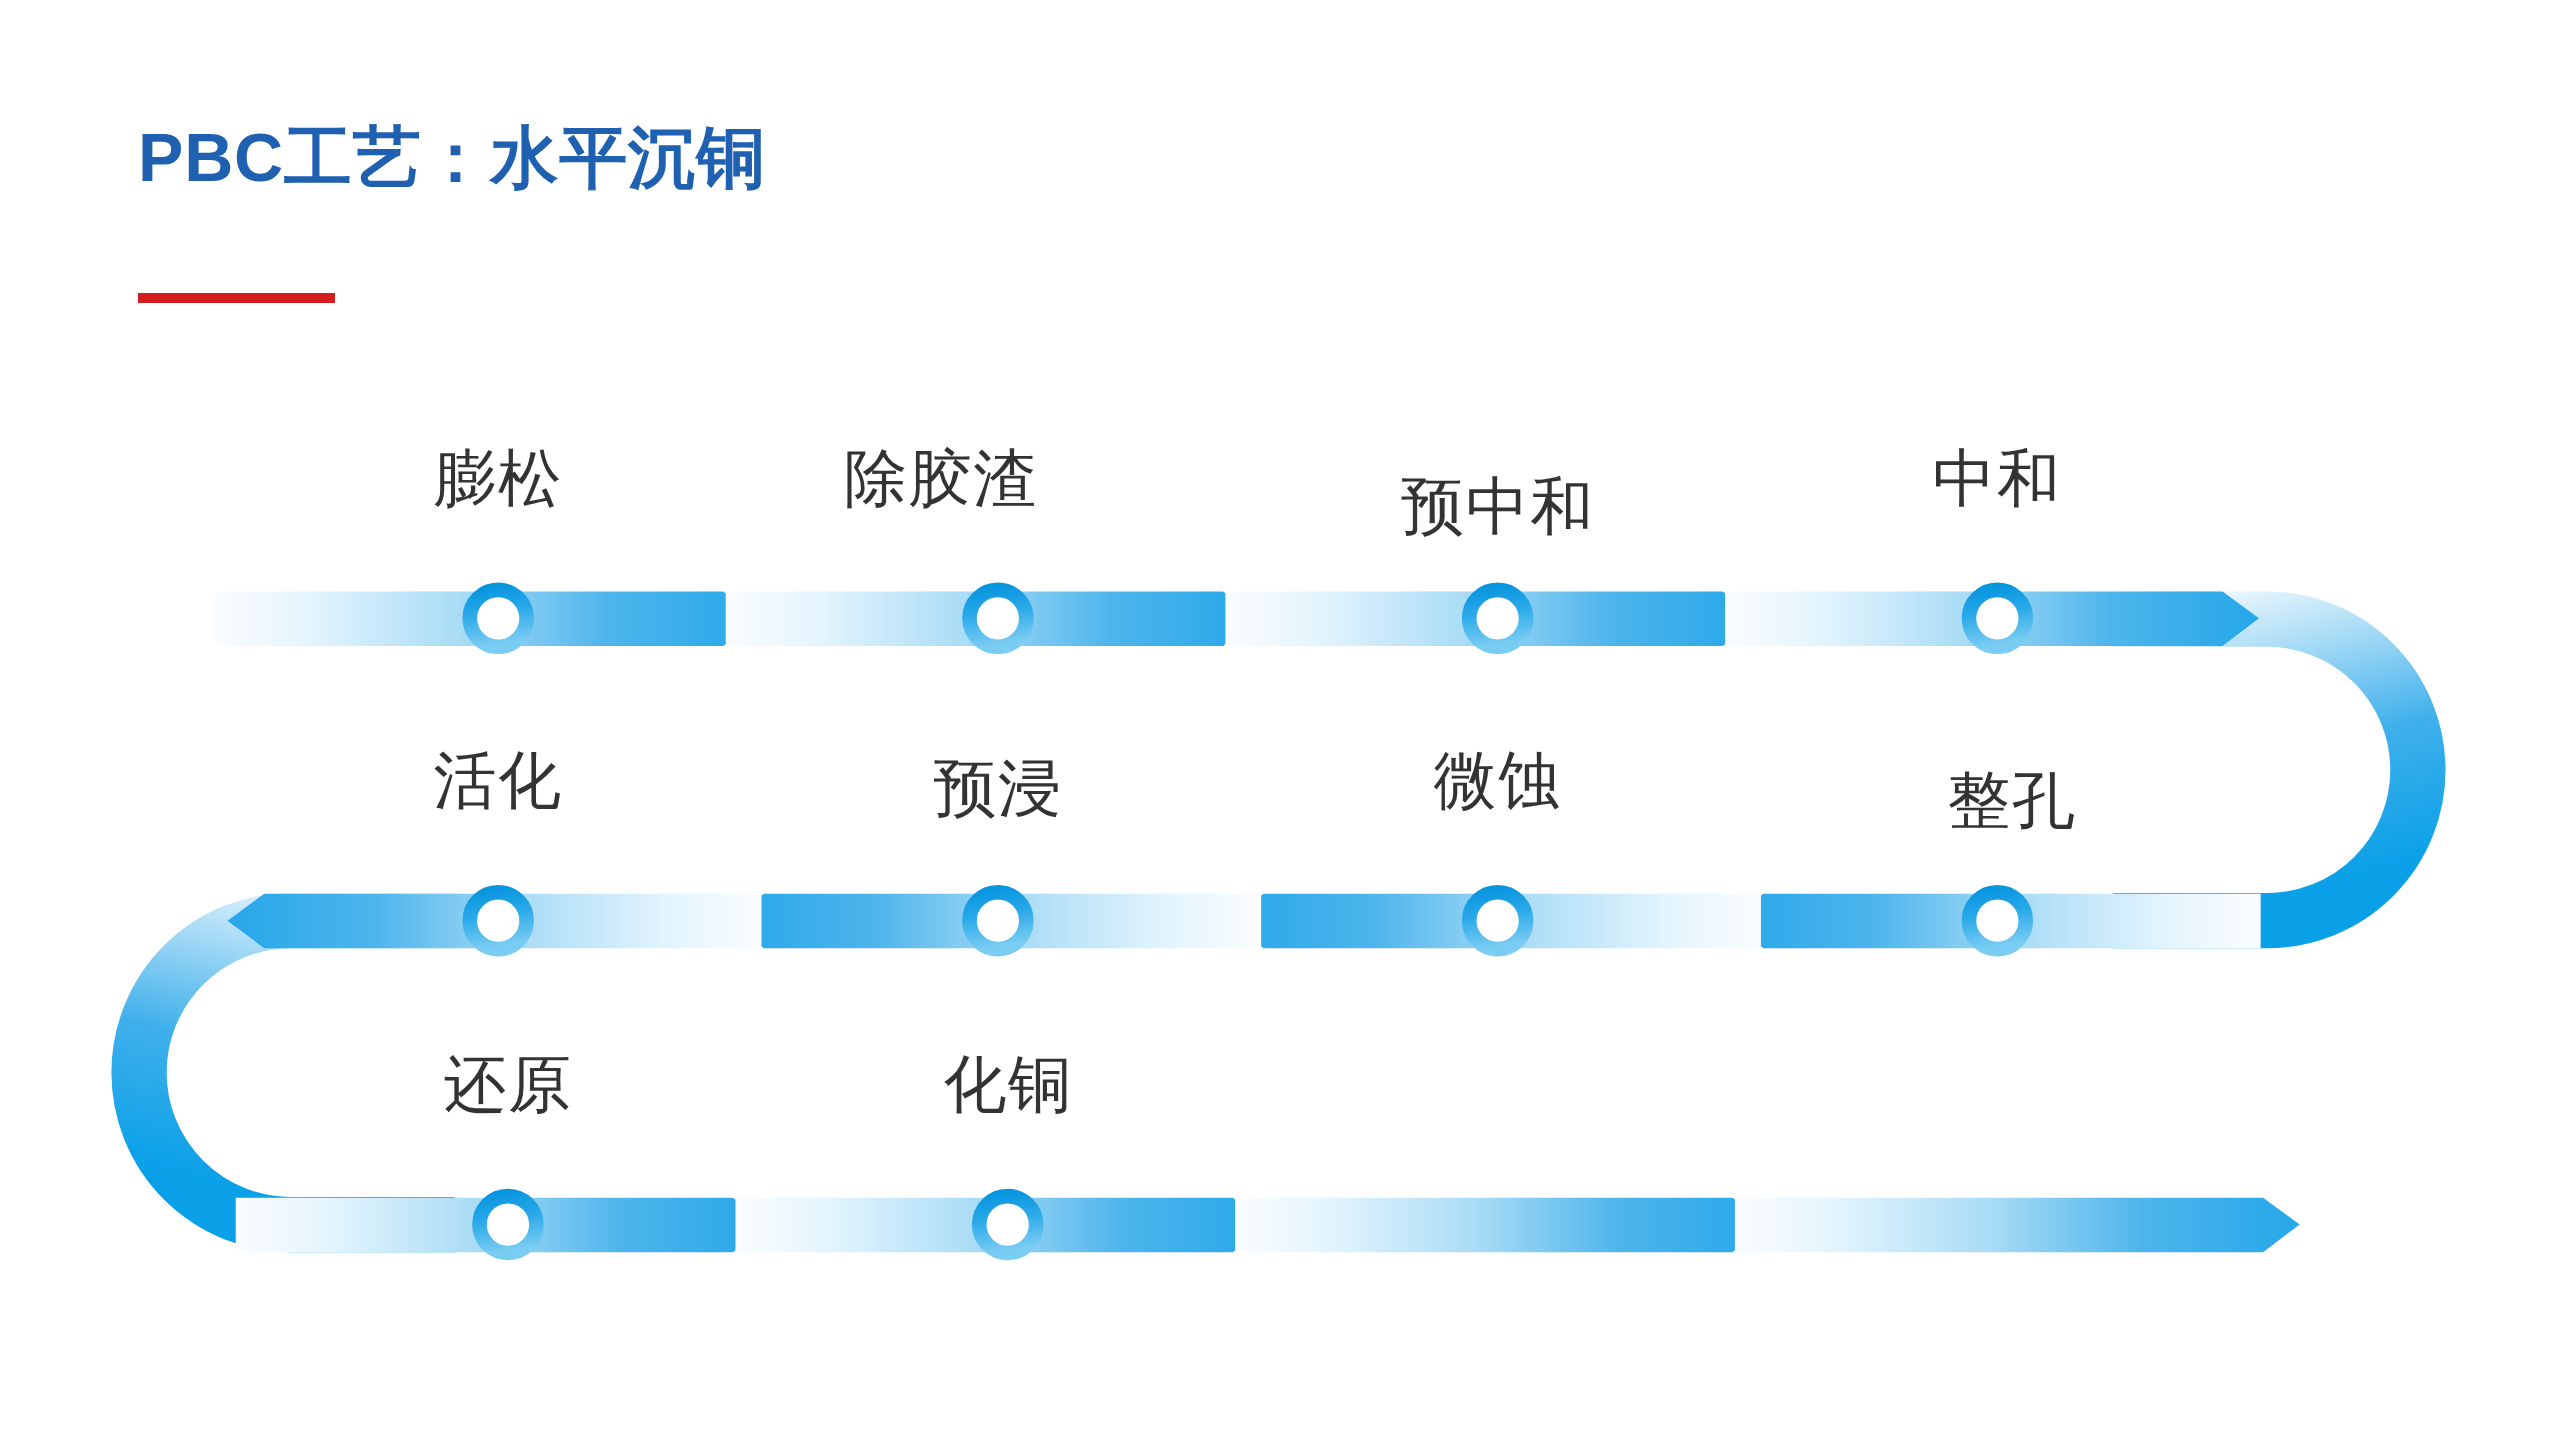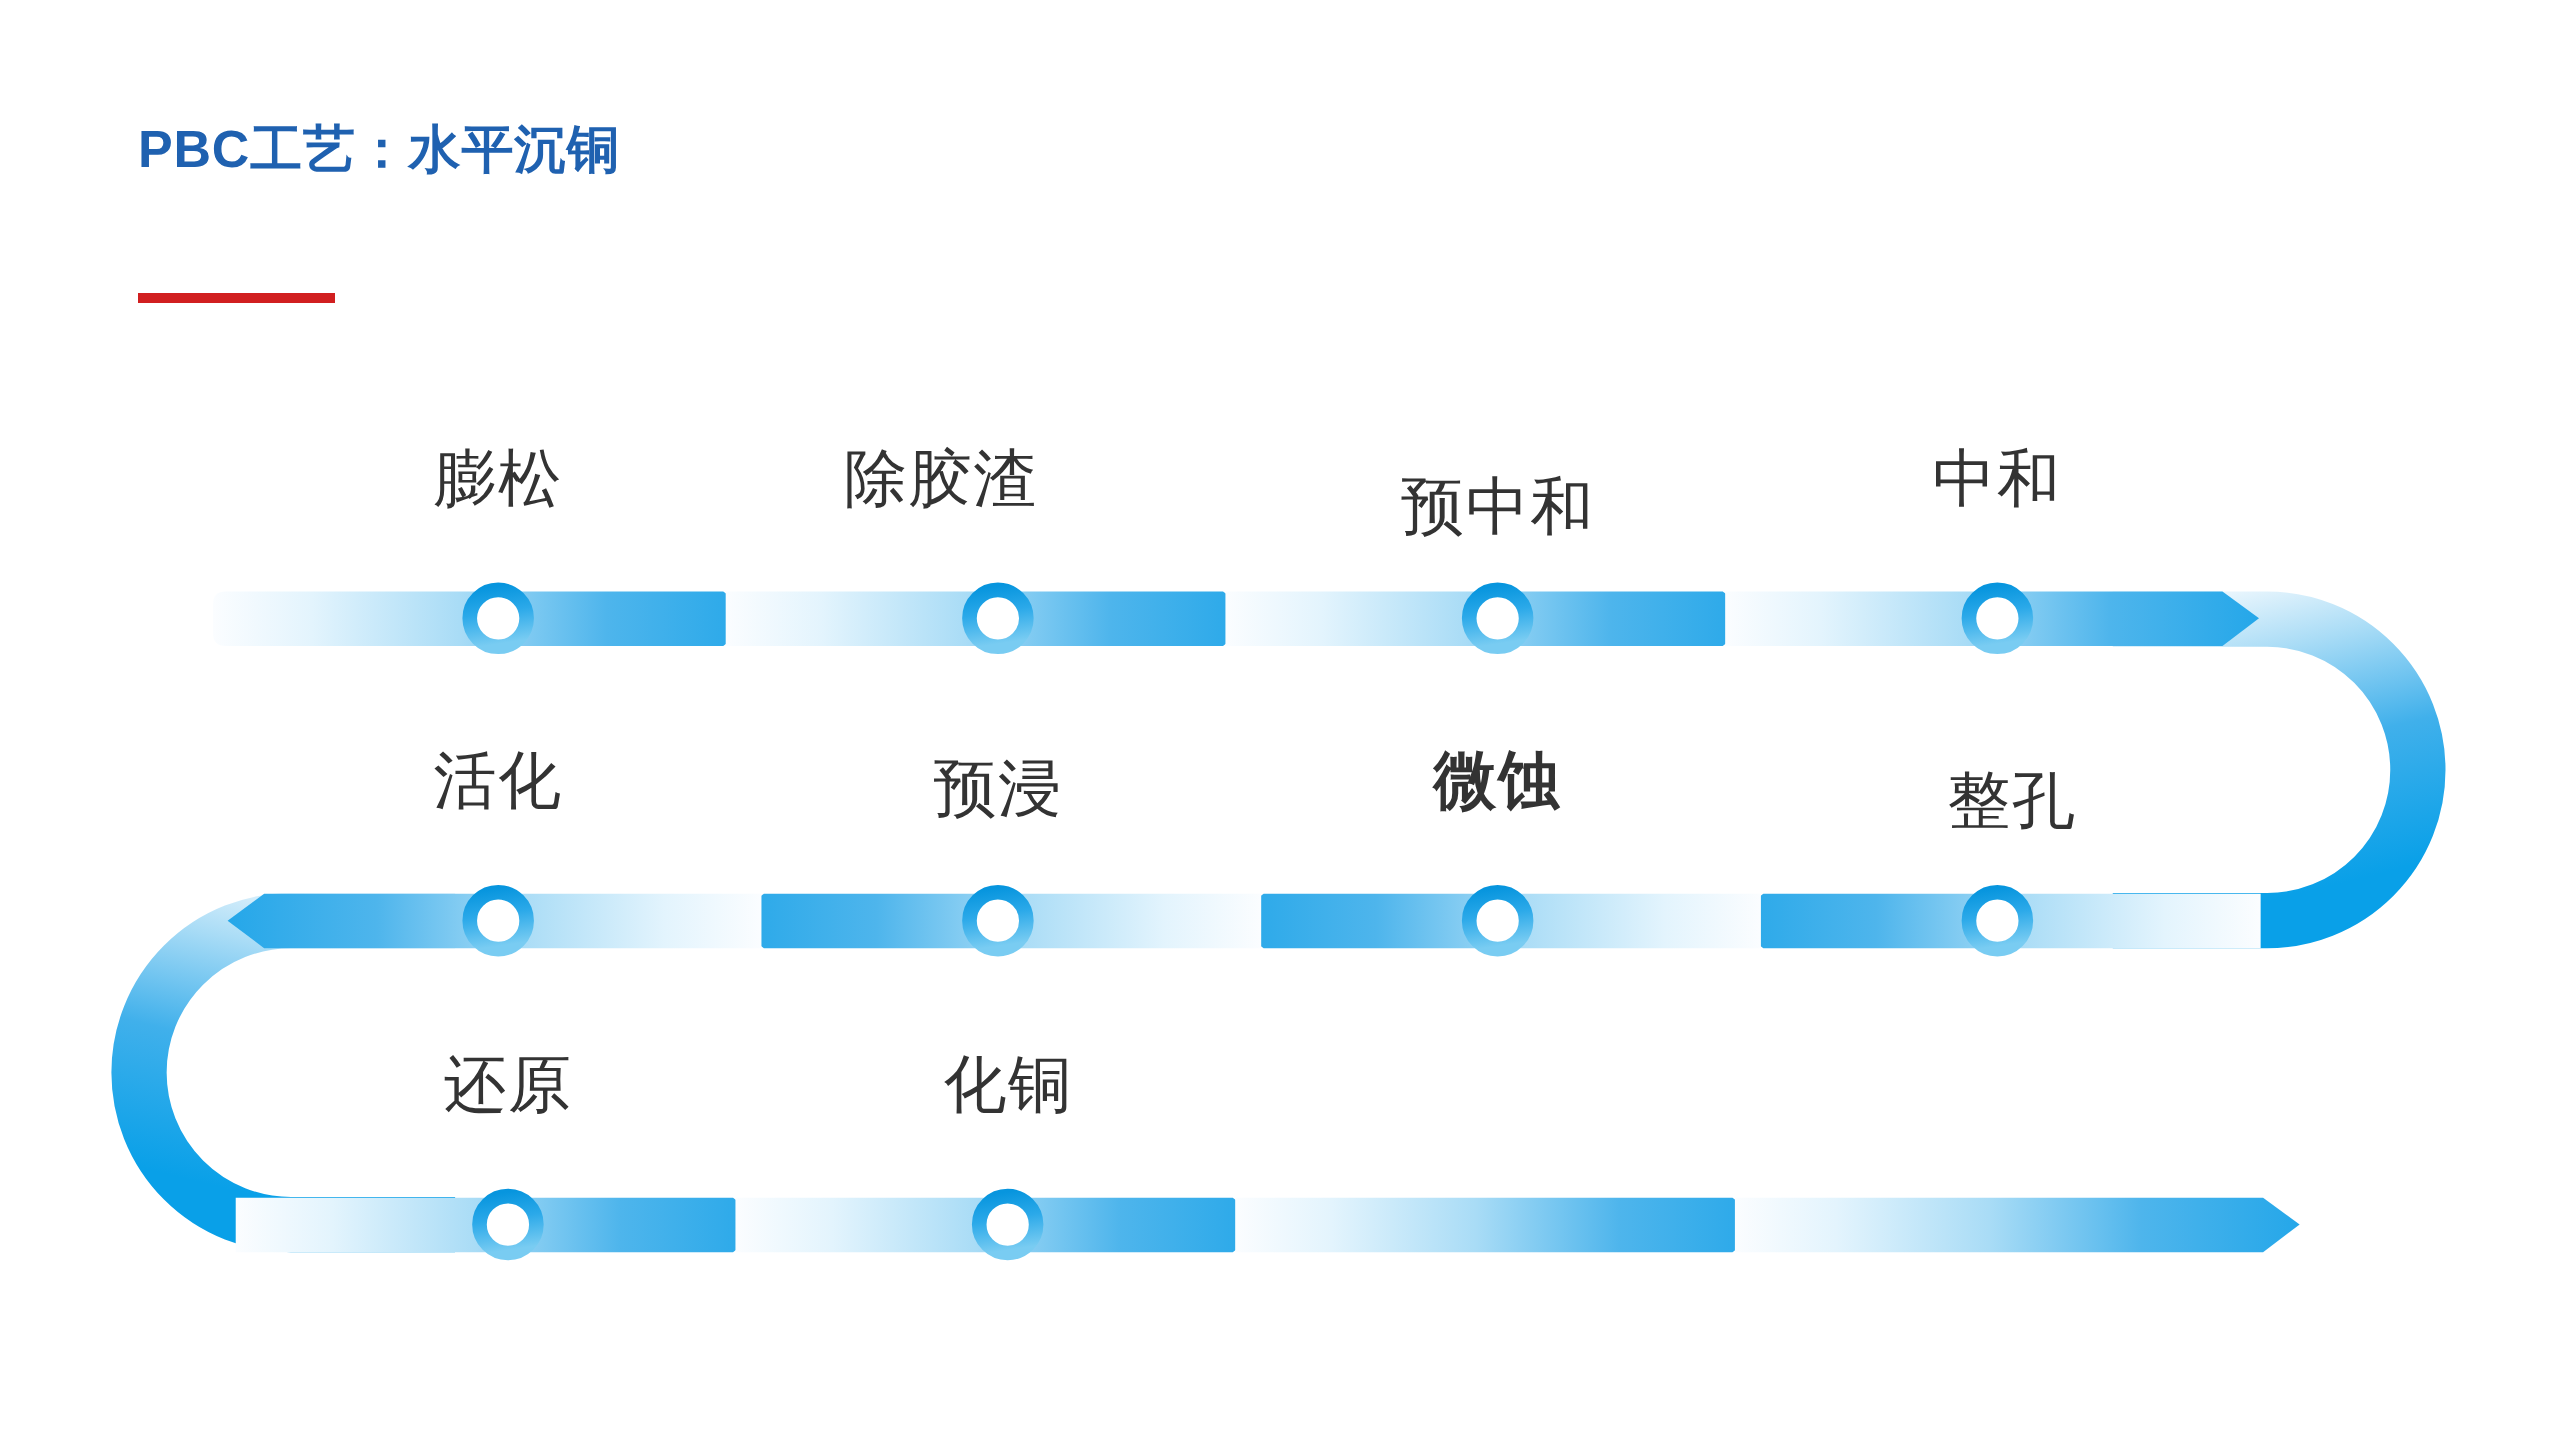--- a/index.html
+++ b/index.html
@@ -20,21 +20,21 @@
     background: #ffffff;
   }
 
   
   .title-block {
     position: absolute;
     left: 138px;
     top: 122px;
   }
   .slide-title {
-    font-size: 52px;
+    font-size: 68px;
     font-weight: bold;
     color: #1F61B0;
     letter-spacing: 0.8px;
     line-height: 1.05;
     white-space: nowrap;
     margin: 0;
   }
   .title-rule {
     position: absolute;
     left: 138px;
@@ -168,21 +168,21 @@
       </g>
     </svg>
 
     <div class="step-label" style="left:498px;  top:447px;">膨松</div>
     <div class="step-label" style="left:941px; top:447px;">除胶渣</div>
     <div class="step-label" style="left:1498px; top:447px;margin-top:28px;">预中和</div>
     <div class="step-label" style="left:1997px; top:447px;">中和</div>
 
     <div class="step-label" style="left:498px;  top:749px;">活化</div>
     <div class="step-label" style="left:998px; top:749px;margin-top:8px;">预浸</div>
-    <div class="step-label" style="left:1498px; top:749px;font-weight:bold;">微蚀</div>
+    <div class="step-label" style="left:1498px; top:749px;">微蚀</div>
     <div class="step-label" style="left:1997px; top:769px;margin-left:15px;">整孔</div>
 
     <div class="step-label" style="left:508px;  top:1053px;">还原</div>
     <div class="step-label" style="left:1008px; top:1053px;">化铜</div>
   </div>
 
 </div>
 
 
 </body></html>

